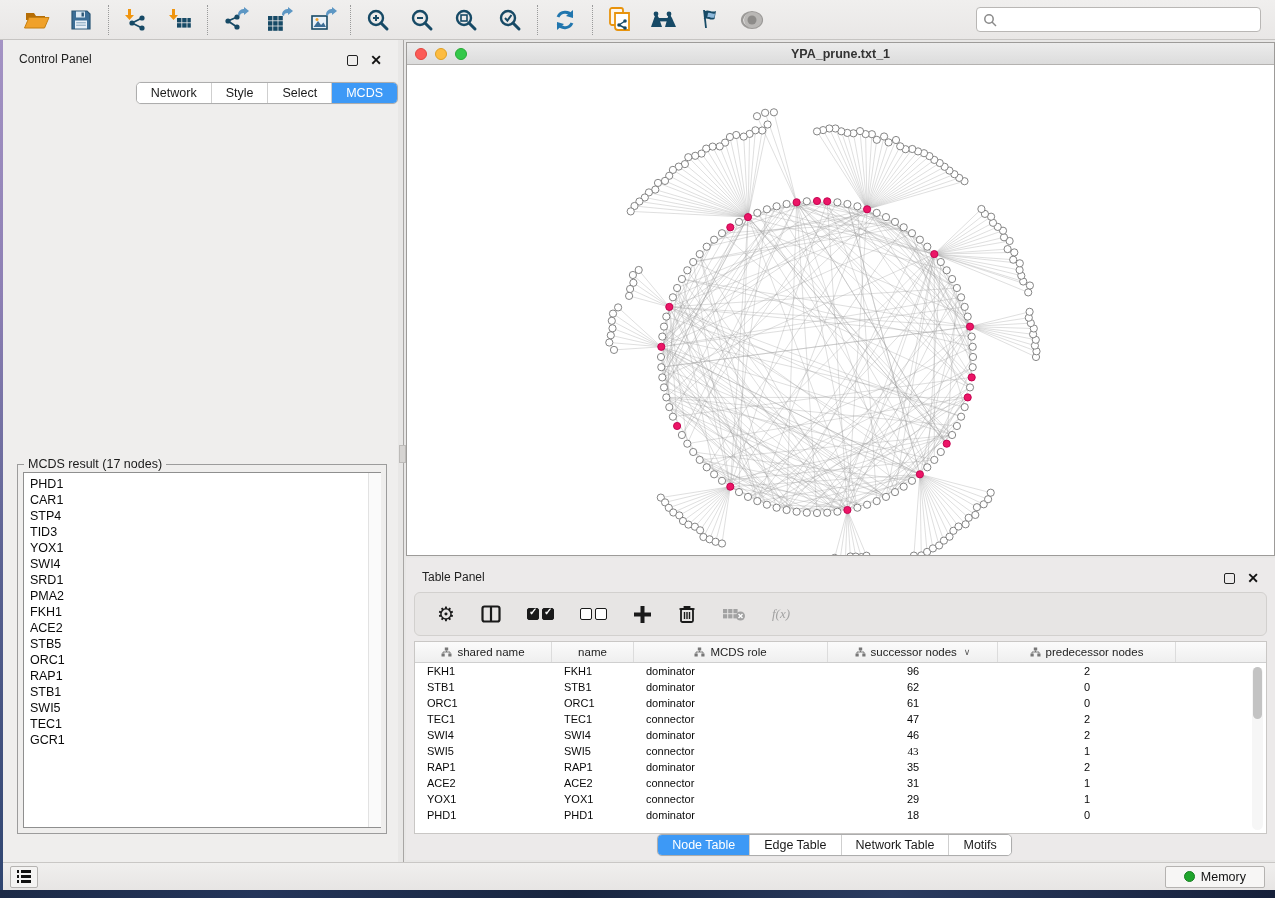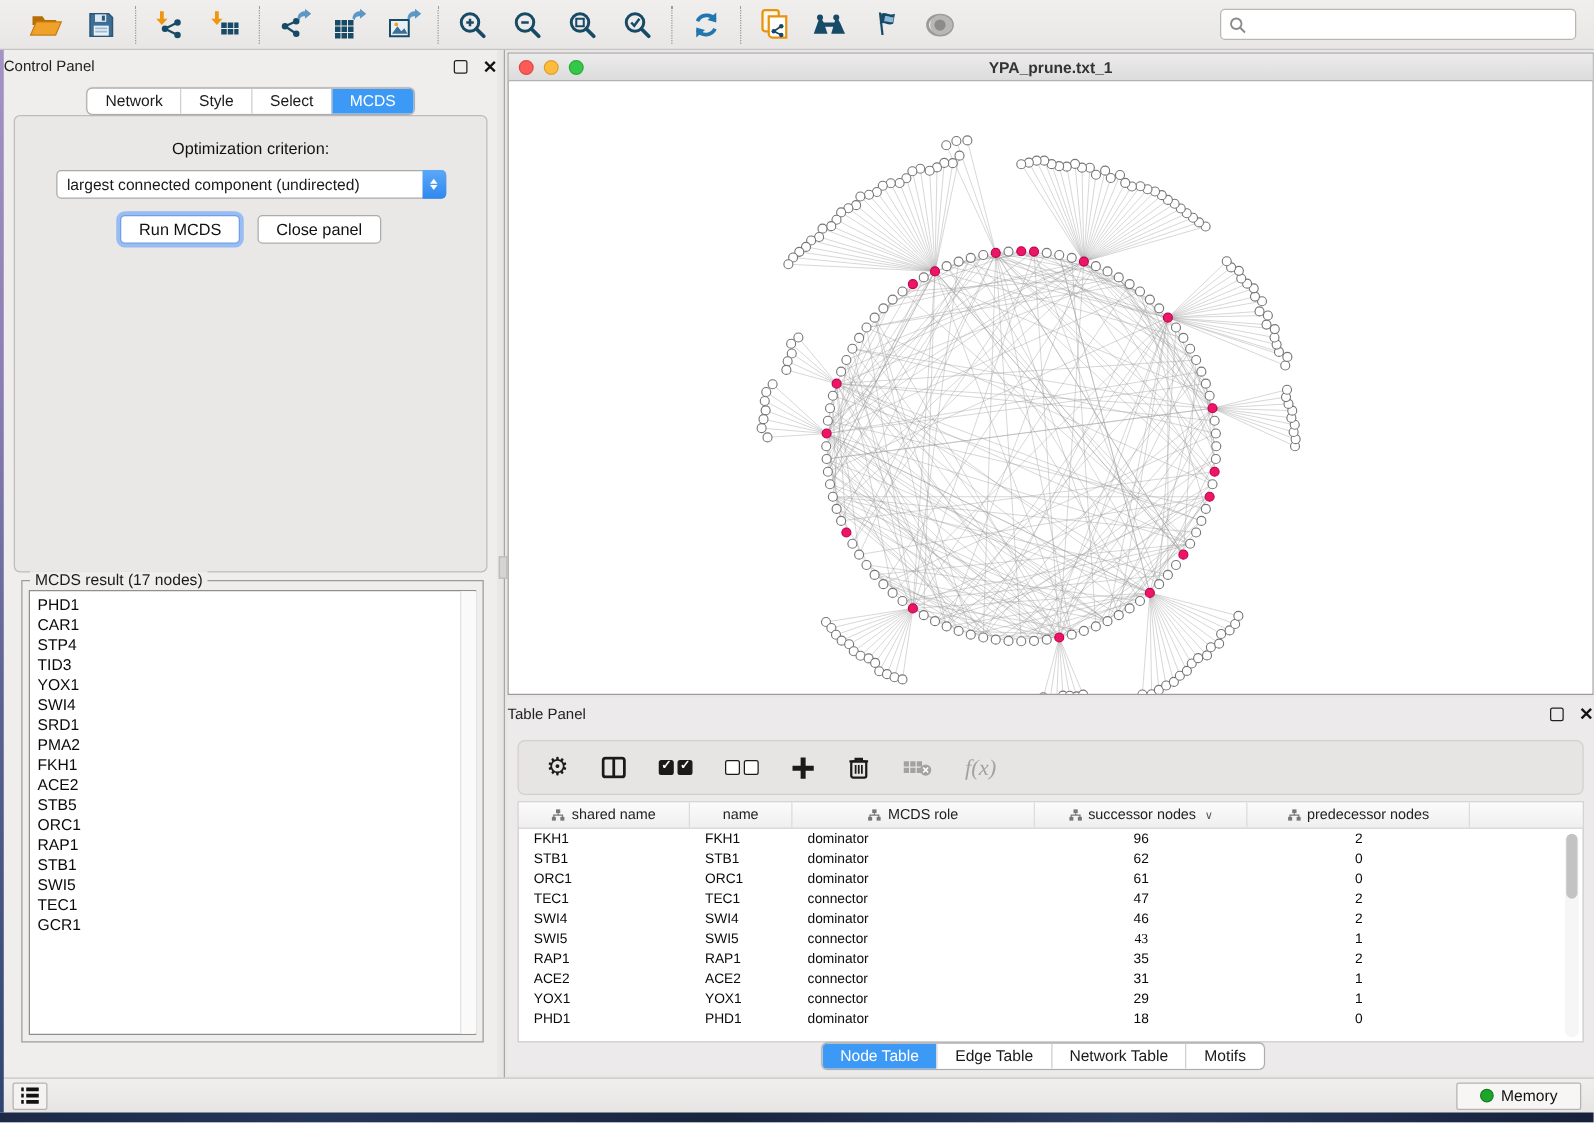--- a/index.html
+++ b/index.html
@@ -20,27 +20,27 @@
   .tb-sep { width:1px; height:30px; border-left:1px dotted #9a9a9a; }
   .tb-btn { width:30px; height:30px; display:flex; align-items:center; justify-content:center; }
   #toolbar-search { margin-left:auto; margin-right:14px; width:285px; height:25px;
     background:#fff; border:1px solid #b9b7b5; border-radius:4px;
     display:flex; align-items:center; padding:0 6px; gap:4px; }
   #toolbar-search input { border:none; outline:none; flex:1; font-size:12px; background:transparent; }
 
   
   #control-panel { position:absolute; left:3px; top:40px; width:395px; height:822px;
     background:#efeeed; }
-  .panel-titlebar { height:26px; display:flex; align-items:center; padding:0 0; }
+  .panel-titlebar { height:26px; display:flex; align-items:flex-end; padding:0 16px; }
   .panel-title { font-size:12px; color:#222; }
   .panel-titlebar .spacer { flex:1; }
   .float-icon { width:11px; height:11px; border:1.6px solid #222; border-radius:2px; margin-right:12px; }
   .close-icon { font-size:14px; font-weight:bold; color:#111; line-height:11px; }
 
-  #cp-tabs-row { display:flex; justify-content:center; margin-top:4px; position:relative; z-index:2; }
+  #cp-tabs-row { display:flex; justify-content:flex-end; margin-top:16px; position:relative; z-index:2; }
   .seg { display:inline-flex; border:1px solid #adadad; border-radius:5px; overflow:hidden; background:#fff; box-shadow:0 0 1px rgba(0,0,0,.15); }
   .seg .tab { padding:3px 14px; font-size:12.5px; color:#1a1a1a; border-left:1px solid #cfcfcf; background:#fff; cursor:default; }
   .seg .tab:first-child { border-left:none; }
   .seg .tab.active { background:#3d99f6; color:#fff; }
 
   #cp-content { position:absolute; left:8px; right:8px; top:52px; height:366px;
     background:#e9e8e7; border:1px solid #bdbcba; border-radius:5px; }
   #opt-label { text-align:center; margin-top:18px; font-size:13px; color:#111; }
   #opt-select { margin:10px auto 0 auto; width:312px; height:23px; background:#fff;
     border:1px solid #a9a9a9; border-radius:4px; display:flex; align-items:center; position:relative; }
@@ -84,21 +84,21 @@
   #table-panel { position:absolute; left:406px; top:558px; width:869px; height:302px; background:#eceaea; }
   #tp-toolbar { position:absolute; left:8px; right:8px; top:34px; height:44px;
     background:#e7e5e4; border:1px solid #d2d0ce; border-radius:6px;
     display:flex; align-items:center; gap:26px; padding-left:22px; }
   .tp-icon { display:flex; align-items:center; justify-content:center; }
   .gear-glyph { font-size:20px; color:#1a1a1a; line-height:20px; }
   .cb-pair { display:flex; gap:3px; }
   .cb { width:12px; height:12px; border:1.6px solid #1a1a1a; border-radius:2px; position:relative; background:#fff; }
   .cb.checked { background:#1a1a1a; }
   .cb.checked::after { content:"✓"; position:absolute; left:1px; top:-3px; color:#fff; font-size:10px; font-weight:bold; }
-  .fx-glyph { font-family:"Liberation Serif", serif; font-style:italic; font-size:18px; color:#a2a2a2; }
+  .fx-glyph { font-family:"Liberation Serif", serif; font-style:italic; font-size:13px; color:#a2a2a2; }
 
   #tp-table { position:absolute; left:8px; top:83px; width:853px; height:193px; background:#fff; border:1px solid #c9c7c5; }
   #tp-header { display:flex; height:21px; background:linear-gradient(#fbfbfb,#efefef); border-bottom:1px solid #cfcfcf; }
   .th { display:flex; align-items:center; justify-content:center; gap:5px; font-size:11.5px; color:#222;
     border-right:1px solid #dcdcdc; overflow:hidden; white-space:nowrap; }
   .th .sort { font-size:9px; color:#555; margin-left:2px; }
   #tp-body { position:relative; }
   .tr { display:flex; height:16px; }
   .td { font-size:11px; color:#0a0a0a; overflow:hidden; white-space:nowrap; line-height:16px; }
   .td.left { text-align:left; padding-left:12px; }
@@ -301,34 +301,20 @@
     <span class="float-icon"></span>
     <span class="close-icon">✕</span>
   </div>
   <div id="cp-tabs-row">
     <div class="seg">
         <div class="tab">Network</div>
         <div class="tab">Style</div>
         <div class="tab">Select</div>
         <div class="tab active">MCDS</div>
       </div>
-  </div>
-  <div id="cp-content">
-    <div id="opt-label">Optimization criterion:</div>
-    <div id="opt-select">
-      <span class="sel-text">largest connected component (undirected)</span>
-      <span class="stepper">
-        <span class="chev up"></span>
-          <span class="chev down"></span>
-      </span>
-    </div>
-    <div id="cp-buttons">
-      <button class="push-btn focused">Run MCDS</button>
-      <button class="push-btn">Close panel</button>
-    </div>
   </div>
   <div id="mcds-result-box">
     <span id="mcds-result-title">MCDS result (17 nodes)</span>
     <div id="mcds-result-list">
         <div class="list-item">PHD1</div>
         <div class="list-item">CAR1</div>
         <div class="list-item">STP4</div>
         <div class="list-item">TID3</div>
         <div class="list-item">YOX1</div>
         <div class="list-item">SWI4</div>

